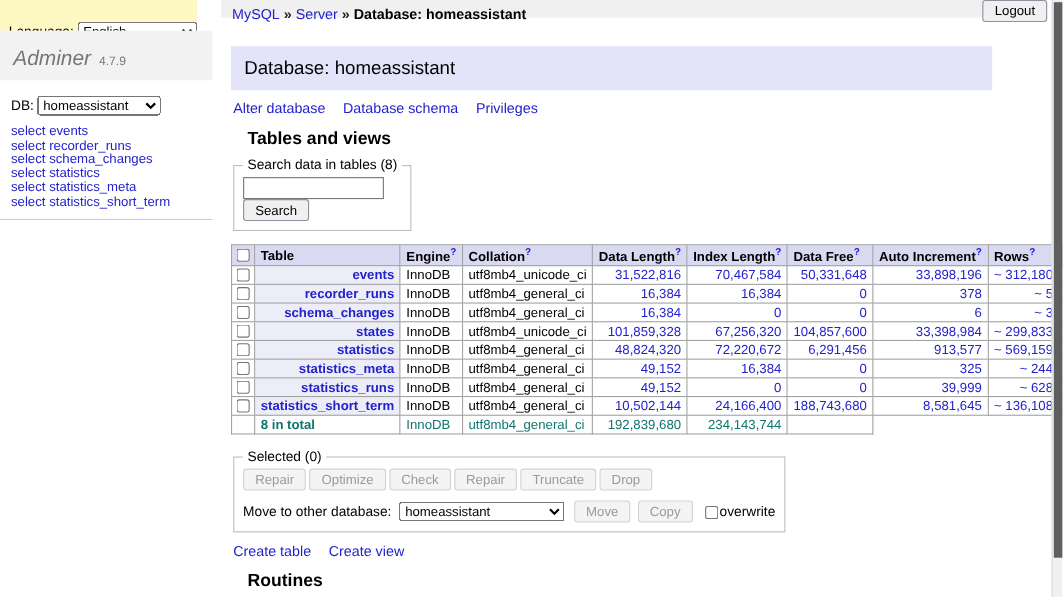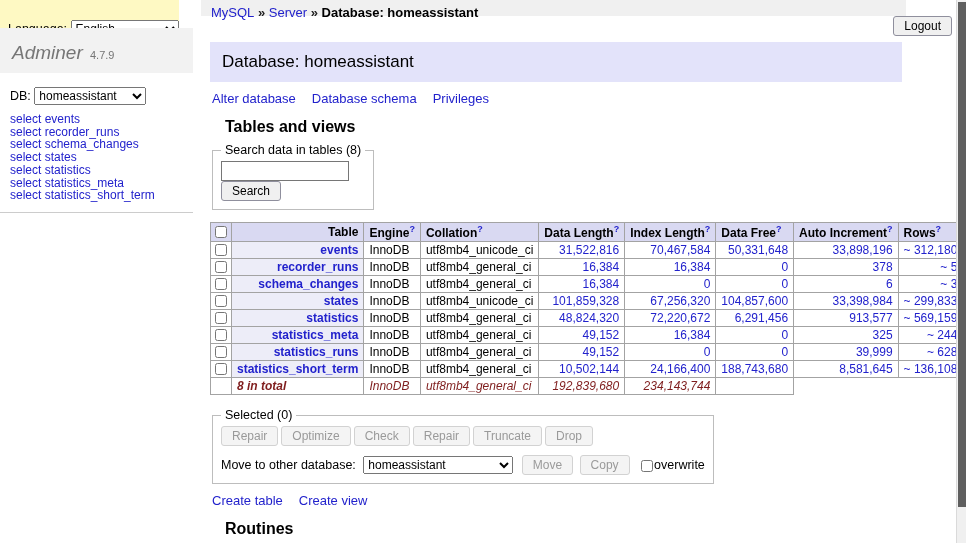--- a/index.html
+++ b/index.html
@@ -18,21 +18,21 @@
     border: 1px solid #8f8f9d; border-radius: 3px; padding: 2px 10px;
   }
   button:disabled { color: #9a9a9a; background: #f4f4f4; border-color: #d2d2d2; }
 
   
   .lang-area { position: absolute; top: 0; left: 0; height: 28px; padding: 20px 0 0 8px; background: #fef9c3; font-size: 12.5px; }
   .lang-area select { width: 108px; }
   .breadcrumb { position: absolute; left: 201px; top: 0; width: 705px; height: 16px; background: var(--bar-bg, #f0f0f0); padding: 5px 0 0 10px; }
   .bc-current { font-weight: bold; }
   .bc-sep { font-weight: bold; color: #222; }
-  .logout-btn { position: absolute; top: 16px; right: 14px; }
+  .logout-btn { position: absolute; top: 0; right: 14px; }
 
   
   .sidebar { position: absolute; left: 0; top: 28px; width: 193px; bottom: 0; background: #fff; }
   .sidebar h1 { margin: 0; background: var(--side-bg, #f2f2f2); padding: 7px 0 7px 12px; font-weight: normal; }
   .app-name { font-style: italic; font-size: 19px; color: #767676; }
   .app-version { font-size: 11px; color: #767676; }
   .db-row { margin: 14px 0 0 10px; font-size: 12.5px; }
   .db-row select { width: 112px; }
   .side-actions { margin: 12px 0 0 0; padding: 0 10px 10px 10px; width: 193px; border-bottom: 1px solid #ccc; font-size: 12.5px; line-height: 1.5; }
   .side-actions a { margin-right: 10px; white-space: nowrap; }
@@ -46,29 +46,29 @@
   .links-row a { margin-right: 16px; }
   h3 { font-size: 16px; font-weight: bold; margin: 12px 0 7px 15px; }
 
   fieldset { display: inline-block; border: 1px solid #bdbdbd; margin: 0 0 0 2px; padding: 4px 8px 8px 8px; }
   legend { font-size: 12.5px; padding: 0 4px; }
   .search-input { width: 128px; height: 20px; border: 1px solid #767676; font-size: 12px; padding: 1px 4px; background: #fff; }
 
   table { border-collapse: collapse; margin-top: 12px; font-size: 12px; }
   th, td { border: 1px solid #a3a3a3; padding: 1px 5px; height: 17px; white-space: nowrap; }
   thead th { background: var(--thead-bg, #d9d9f2); font-weight: bold; text-align: left; }
-  thead th.col-table { text-align: right; min-width: 118px; }
+  thead th.col-table { text-align: left; min-width: 118px; }
   thead th.col-comment { min-width: 54px; }
   tbody th.name-cell { background: var(--rowth-bg, #ededf8); text-align: right; }
   .name-cell a { font-weight: bold; }
   td.num { text-align: right; }
   .check-cell { text-align: center; padding: 0 3px; width: 20px; }
   input[type=checkbox] { margin: 1px; vertical-align: middle; width: 12px; height: 12px; }
   sup { font-size: 9px; }
-  tr.total td { color: #7f1d1d; font-style: italic; }
+  tr.total td { color: #0f766e; }
   tr.total .total-name { font-weight: bold; }
   tr.total .noborder { border: none; }
 
   .selected-fs { margin-top: 13px; }
   .btn-row button { margin-right: 3px; }
   .move-row { margin-top: 9px; font-size: 12.5px; }
   .move-row select { width: 150px; margin: 0 5px 0 4px; }
   .move-row button { margin-right: 3px; }
   .move-row label { margin-left: 4px; }
 
@@ -98,21 +98,20 @@
   <div class="db-row">
     <span>DB:</span>
     <select>
       <option>homeassistant</option>
     </select>
   </div>
   <p class="side-tables">
       <a>select events</a>
       <a>select recorder_runs</a>
       <a>select schema_changes</a>
-      <a>select states</a>
       <a>select statistics</a>
       <a>select statistics_meta</a>
       <a>select statistics_short_term</a>
     </p>
 </div>
 
 <div class="main">
   <h2>Database: homeassistant</h2>
 
   <p class="links-row"><a class="lnk">Alter database</a><a class="lnk">Database schema</a><a class="lnk">Privileges</a></p>

